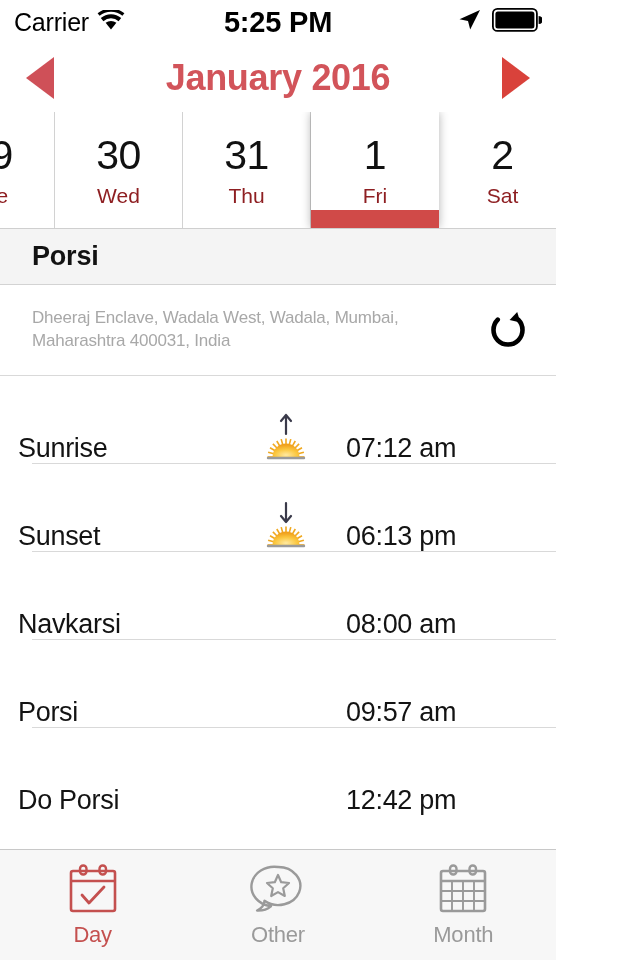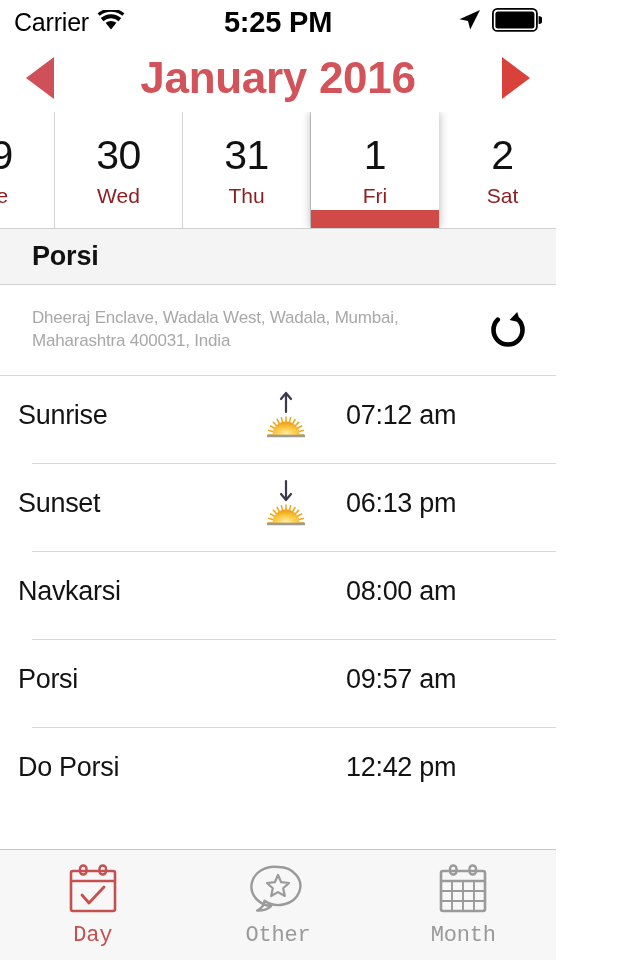--- a/index.html
+++ b/index.html
@@ -82,21 +82,21 @@
     border-top: 21px solid transparent;
     border-bottom: 21px solid transparent;
     border-right: 28px solid #cf5058;
   }
   .arrow-right {
     border-top: 21px solid transparent;
     border-bottom: 21px solid transparent;
     border-left: 28px solid #d9423b;
   }
   .month-title {
-    font-size: 44px;
+    font-size: 36px;
     font-weight: bold;
     color: #d2545a;
     letter-spacing: -0.3px;
   }
 
   
   .datestrip {
     flex: 0 0 116px;
     height: 116px;
     position: relative;
@@ -193,24 +193,24 @@
     flex: 0 0 auto;
     width: 56px;
     display: flex;
     align-items: center;
     justify-content: center;
     cursor: pointer;
   }
 
   .timerow {
     display: flex;
-    align-items: center;
+    align-items: flex-end;
     height: 88px;
     box-sizing: border-box;
-    padding: 0 0 8px 18px;
+    padding: 0 0 0 18px;
     position: relative;
   }
   .timerow::after {
     content: "";
     position: absolute;
     left: 32px;
     right: 0;
     bottom: 0;
     height: 1px;
     background: #d9d9d9;
@@ -246,21 +246,20 @@
     border-top: 1px solid #c8c8c8;
     display: flex;
   }
   .tab {
     flex: 1 1 0;
     display: flex;
     flex-direction: column;
     align-items: center;
     justify-content: center;
     cursor: pointer;
-    font-family: Liberation Mono, monospace;
   }
   .tab-label {
     font-size: 22px;
     color: #9a9a9a;
     letter-spacing: -0.2px;
   }
   .tab.active .tab-label { color: #c4504f; }
 </style>
 </head>
 <body>

